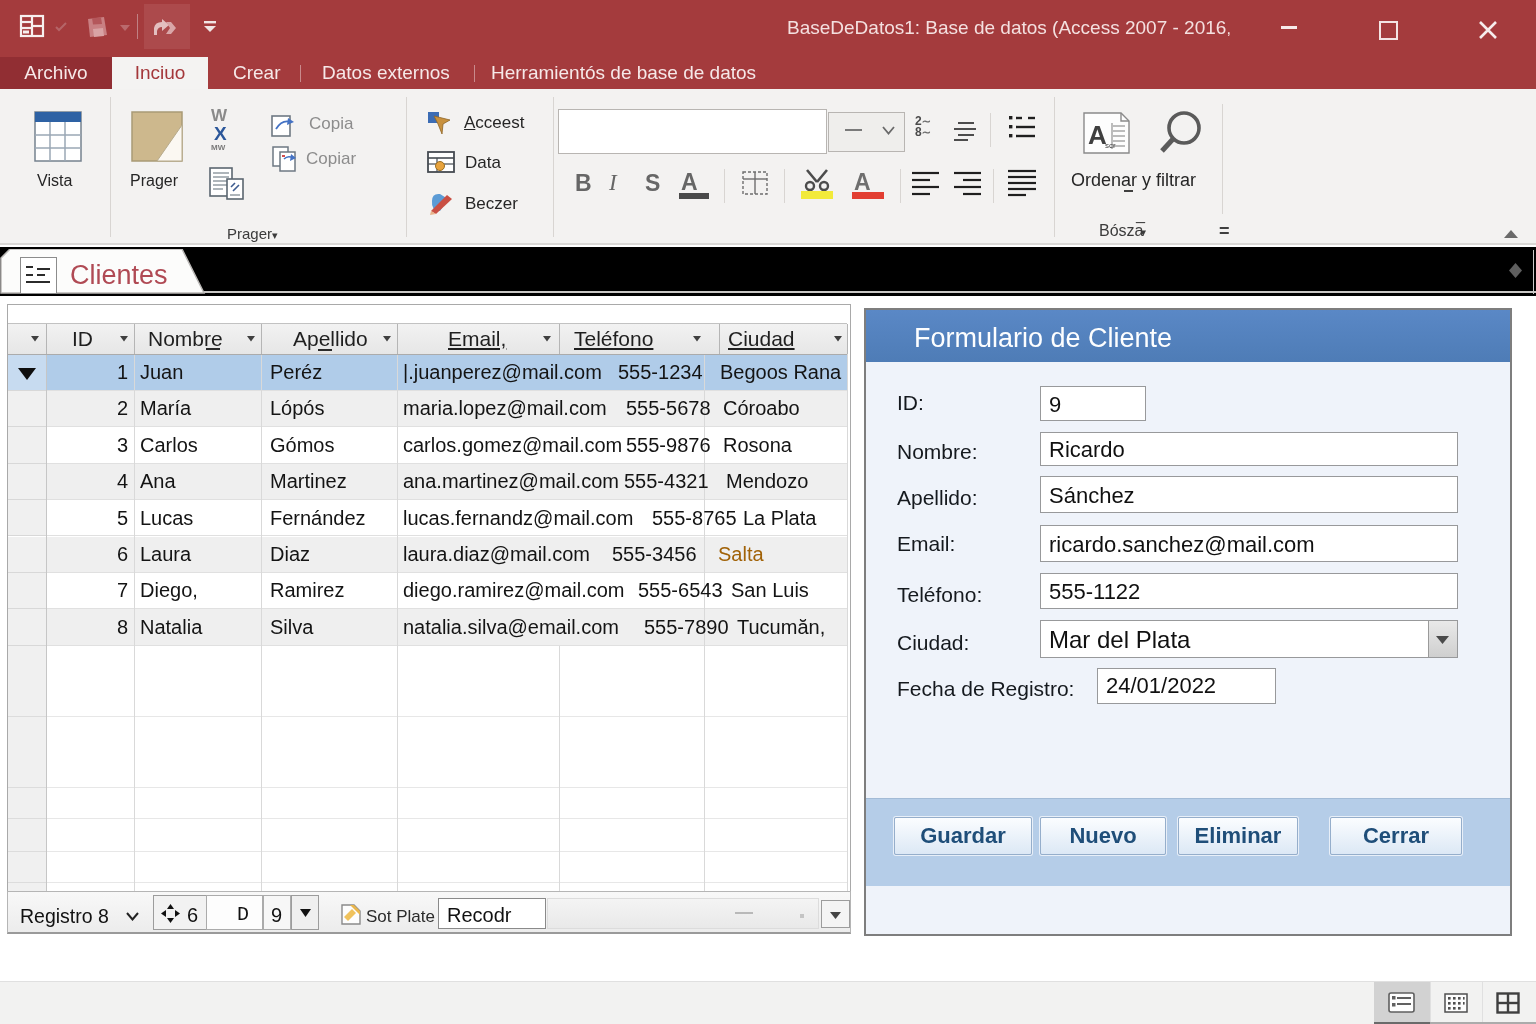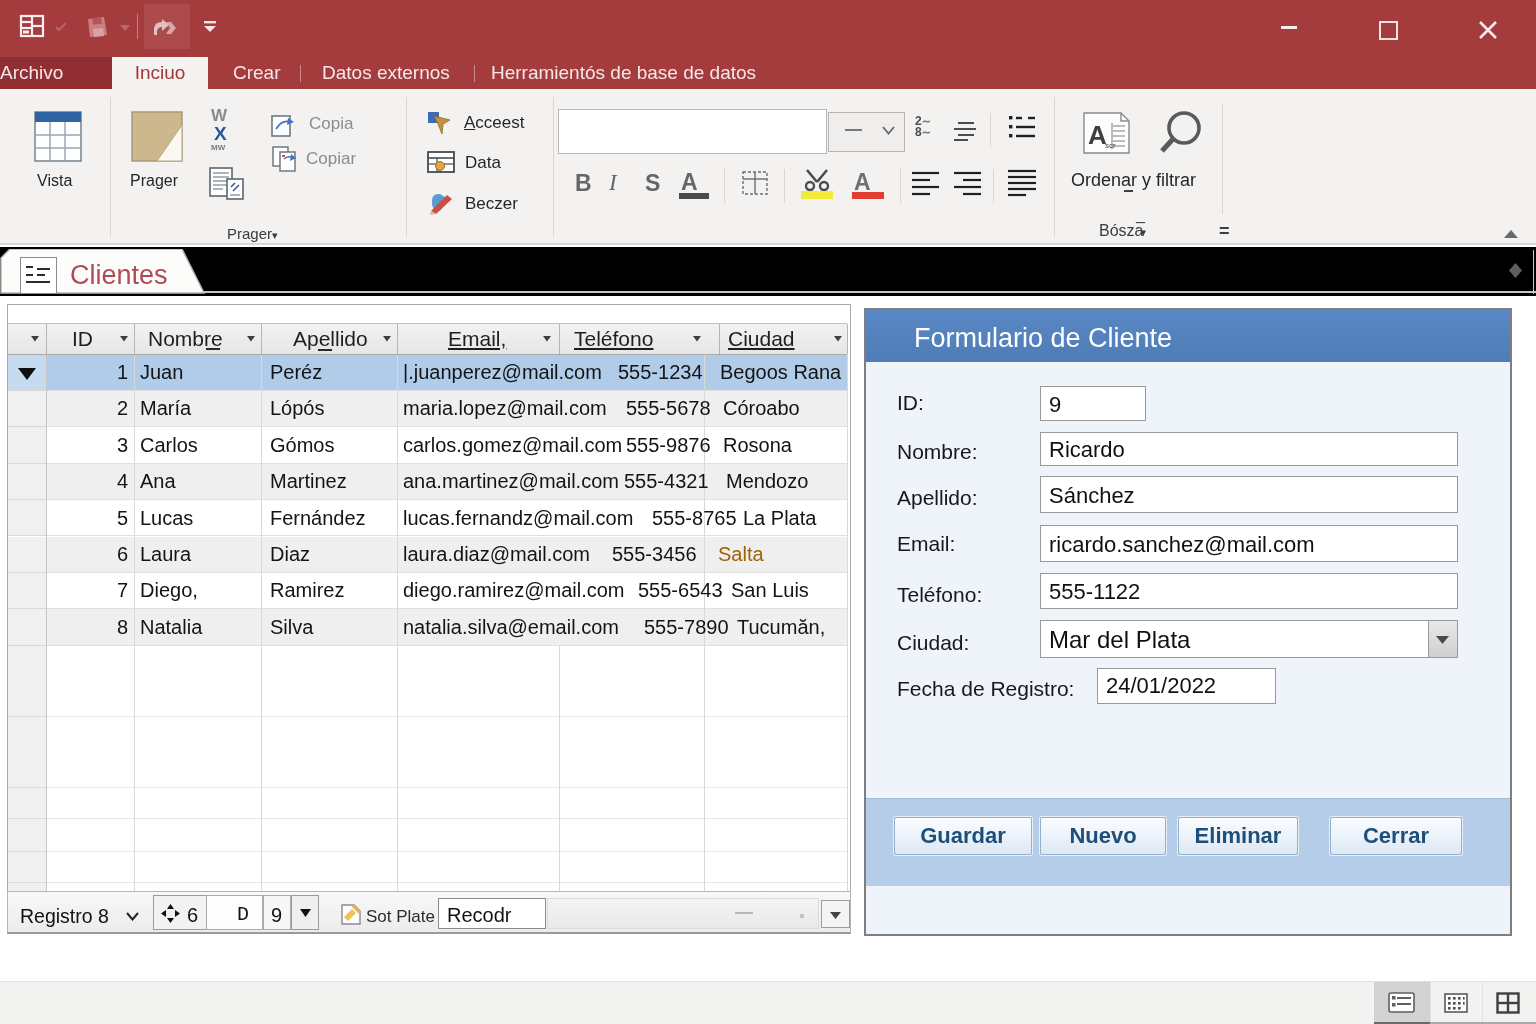--- a/index.html
+++ b/index.html
@@ -3,21 +3,21 @@
 <meta charset="utf-8">
 <style>
 *{margin:0;padding:0;box-sizing:border-box}
 html,body{width:1536px;height:1024px;overflow:hidden}
 body{position:relative;font-family:"Liberation Sans",sans-serif;background:#fff}
 .abs{position:absolute}
 
 #titlebar{left:0;top:0;width:1536px;height:57px;background:#A43B3D}
 #tabbar{left:0;top:57px;width:1536px;height:32px;background:#A43B3D}
 .tabtxt{position:absolute;top:0;height:32px;line-height:31px;color:#F6E8E8;font-size:19px}
-#tab-archivo{left:0;width:112px;background:#912E33;text-align:left}
+#tab-archivo{left:0;width:112px;background:#912E33;text-align:center}
 #tab-inicio{left:112px;width:96px;background:#F4F3F2;color:#A4373A;text-align:center}
 .tabsep{position:absolute;top:8px;height:17px;width:1px;background:#C98A8C}
 
 #ribbon{left:0;top:89px;width:1536px;height:156px;background:#F3F2F1;border-bottom:2px solid #DAD8D6}
 .gsep{position:absolute;top:8px;height:140px;width:1px;background:#D8D5D2}
 .rtxt{position:absolute;color:#262626;font-size:16px;white-space:nowrap}
 .gray{color:#8C8C8C}
 .glabel{position:absolute;color:#3B3B3B;font-size:15px;white-space:nowrap}
 
 #docrow{left:0;top:247px;width:1536px;height:49px;background:#000000}
@@ -65,20 +65,21 @@
 
   <svg class="abs" style="left:152px;top:18px" width="26" height="20" viewBox="0 0 26 20">
     <path d="M2 17 L2 10 Q3 4 10 4 L10 1 L17 7 L10 13 L10 9 Q6 9 5 13 L5 17 Z" fill="#E3BFC0"></path>
     <path d="M14 16 L18 10 L14 4 L19 4 L24 10 L19 16 Z" fill="#D9A6A8"></path>
   </svg>
 
   <svg class="abs" style="left:203px;top:21px" width="14" height="12" viewBox="0 0 14 12">
     <rect x="1" y="0" width="12" height="2.4" fill="#F1E4E4"></rect>
     <path d="M1 5 L7 11 L13 5 Z" fill="#F1E4E4"></path>
   </svg>
+  <div class="abs" style="left:787px;top:17px;font-size:19px;color:#F4E0E0">BaseDeDatos1: Base de datos (Access 2007 - 2016<span style="font-size:16px">,</span></div>
 
   <div class="abs" style="left:1281px;top:26px;width:16px;height:3px;background:#F6EAEA"></div>
   <div class="abs" style="left:1379px;top:21px;width:19px;height:19px;border:2.5px solid #F4E4E4"></div>
   <svg class="abs" style="left:1478px;top:20px" width="20" height="20" viewBox="0 0 20 20">
     <path d="M2 2 L18 18 M18 2 L2 18" stroke="#F6ECEC" stroke-width="2.6"></path>
   </svg>
 </div>
 <div class="abs" id="tabbar">
   <div class="tabtxt" id="tab-archivo">Archivo</div>
   <div class="tabtxt" id="tab-inicio">Inciuo</div>

